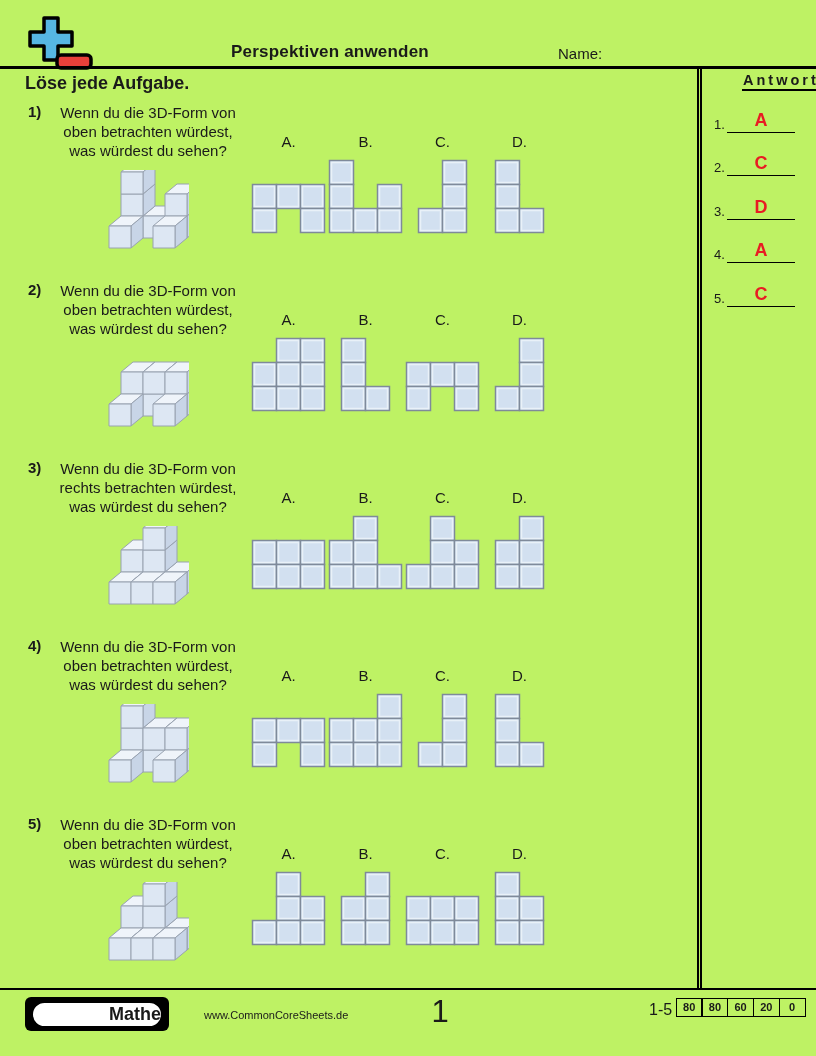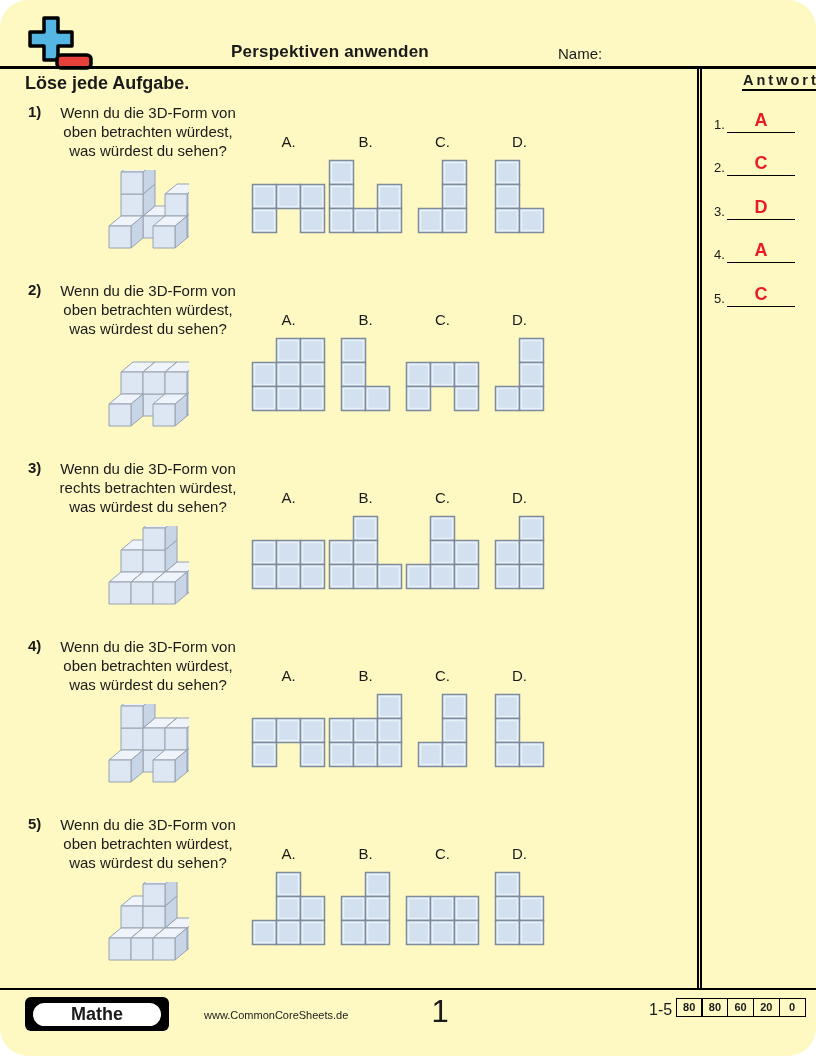--- a/index.html
+++ b/index.html
@@ -1,18 +1,18 @@
 <!DOCTYPE html>
 <html style="--accent_red: #e81c23; --logo_blue: #56b6e3; --logo_red: #e8403a; --cell_fill: #d2e0f0; --cell_stroke: #7f8a9a; --cell_inner: #e9f1f8; --cube_front: #dde7f3; --cube_top: #eff4fa; --cube_right: #c8d5e7; --cube_stroke: #98a2b0;"><head>
 <meta charset="utf-8">
 <style>
   * { margin:0; padding:0; box-sizing:border-box; }
   html,body { background:#fff; }
   body { font-family:"Liberation Sans", sans-serif; color:#1a1a1a; }
-  .page { position:relative; width:816px; height:1056px; background:#fef9c3; overflow:hidden; margin:0 auto;border-radius:28px; }
+  .page { position:relative; width:816px; height:1056px; background:#bef264; overflow:hidden; margin:0 auto; }
 
   
   .logo { position:absolute; left:22px; top:14px; width:72px; height:58px; }
   .title { position:absolute; left:0; top:42px; width:660px; text-align:center;
            font-size:17px; font-weight:600; letter-spacing:.2px; }
   .name-label { position:absolute; left:558px; top:45px; font-size:15px; }
   .name-value { position:absolute; left:622px; top:41px; width:170px; text-align:center;
                 font-size:19px; font-weight:bold; color:var(--accent_red,#e81c23); }
   .rule-top { position:absolute; left:0; top:66px; width:816px; height:3px; background:#000; }
   .instruction { position:absolute; left:25px; top:73px; font-size:18px; font-weight:bold; }
@@ -40,21 +40,21 @@
   .option { width:77px; display:flex; flex-direction:column; align-items:center; }
   .opt-label { margin-top:30px; font-size:15px; }
   .opt-grid-box { height:78px; margin-top:6px; display:flex; align-items:flex-end; justify-content:center; }
 
   
   .rule-bottom { position:absolute; left:0; top:988px; width:816px; height:2px; background:#000; }
   .footer { position:absolute; left:0; top:988px; width:816px; height:68px; }
   .mathe-bar { position:absolute; left:25px; top:9px; width:144px; height:34px;
                background:#000; border-radius:6px; display:flex; align-items:center; }
   .mathe-oval { margin:0 auto; width:132px; height:27px; background:#fff; border:2.5px solid #000;
-                border-radius:999px; text-align:center; font-size:18px; font-weight:bold; line-height:23px; }
+                border-radius:999px; text-align:right; font-size:18px; font-weight:bold; line-height:23px; }
   .website { position:absolute; left:160px; top:21px; font-size:11px;margin-left:44px; }
   .page-num { position:absolute; left:420px; top:6px; width:40px; text-align:center;
               font-size:31px; font-stretch:condensed; }
   .score-range { position:absolute; left:649px; top:13px; font-size:16px; }
   .score-boxes { position:absolute; left:677px; top:10px; display:flex; }
   .score-cell { width:27px; height:19px; border:1.3px solid #000; margin-left:-1.3px;
                 font-size:11px; text-align:center; line-height:17px;font-weight:bold; }
 
   svg { display:block; }
 </style>

